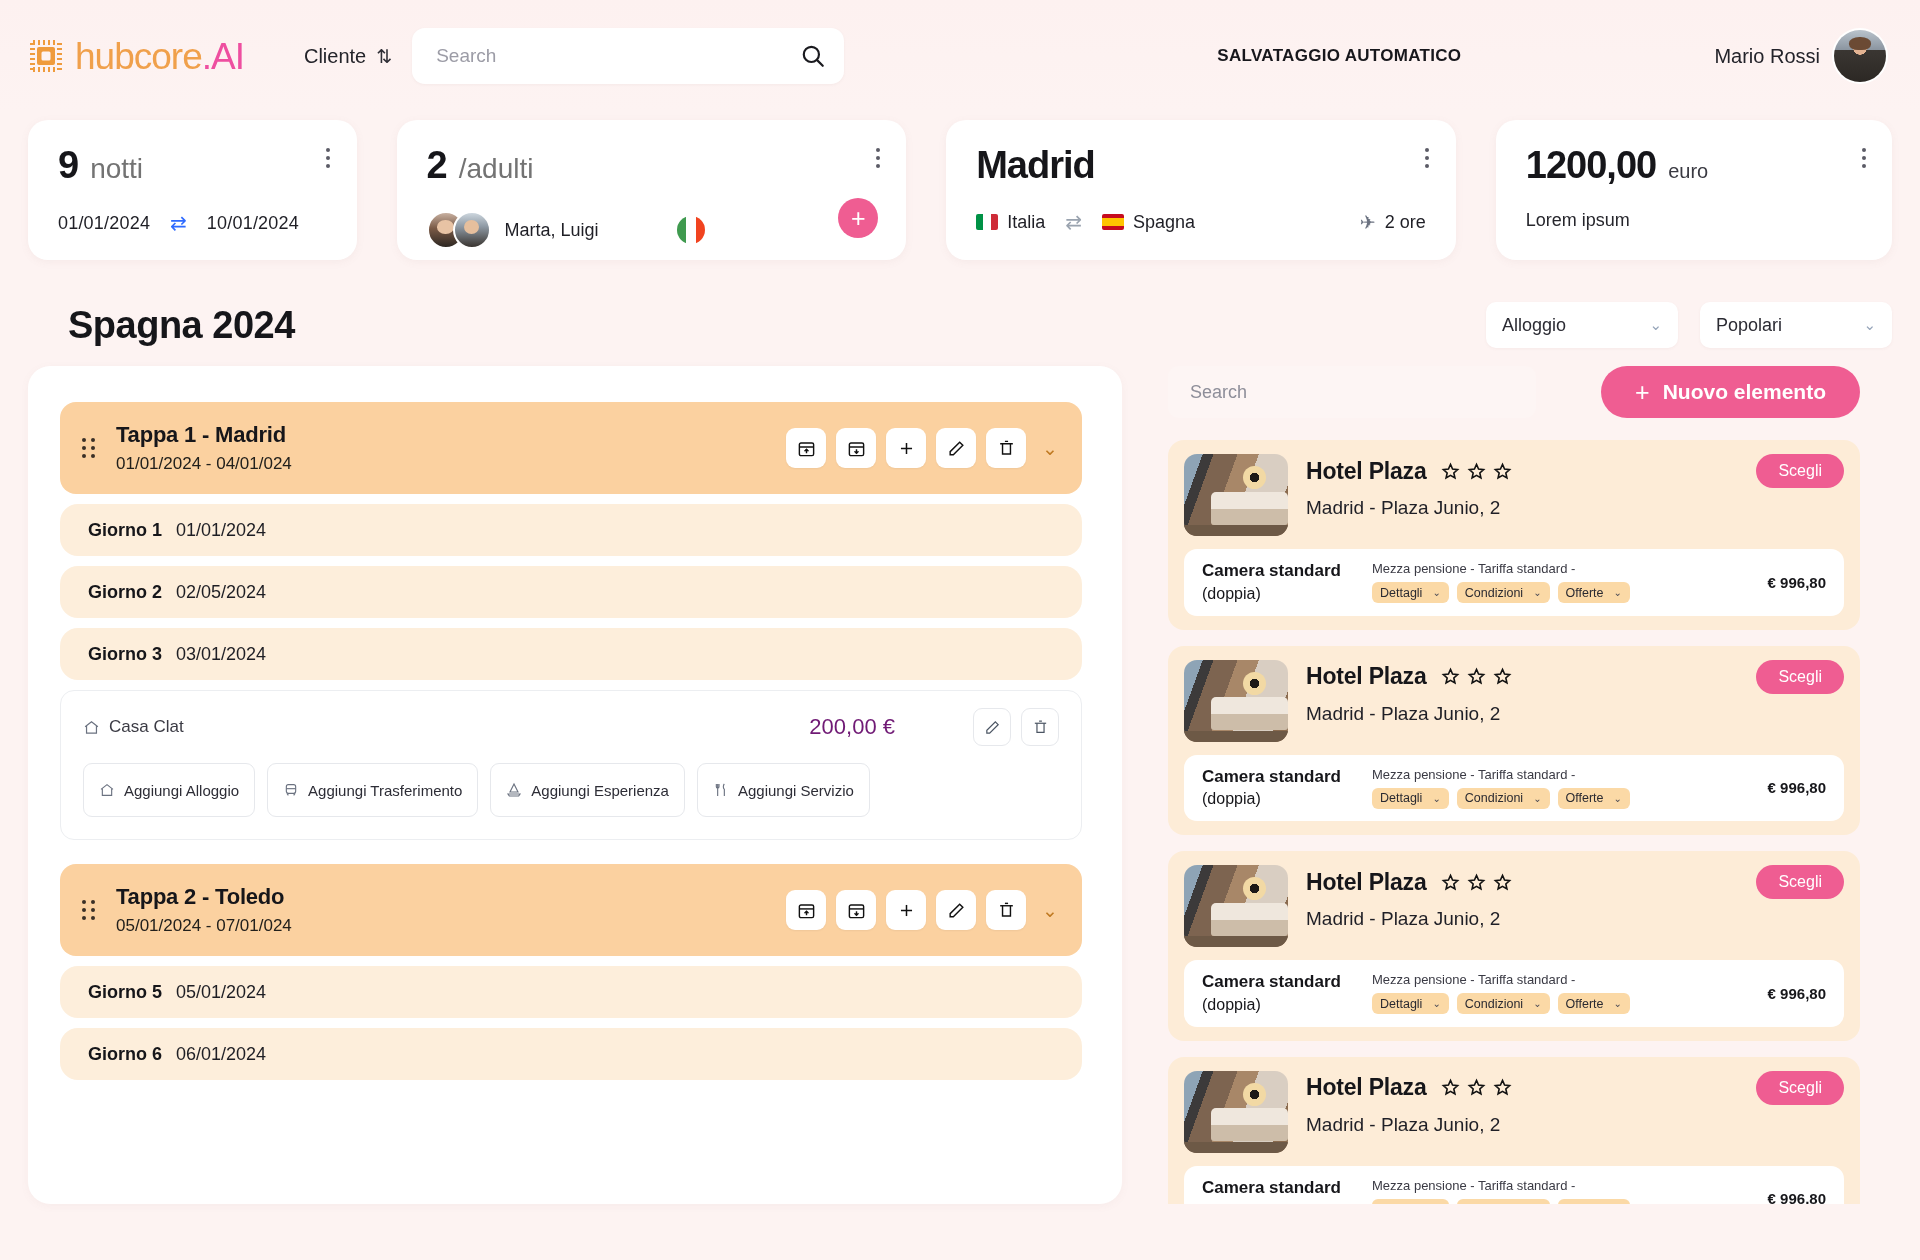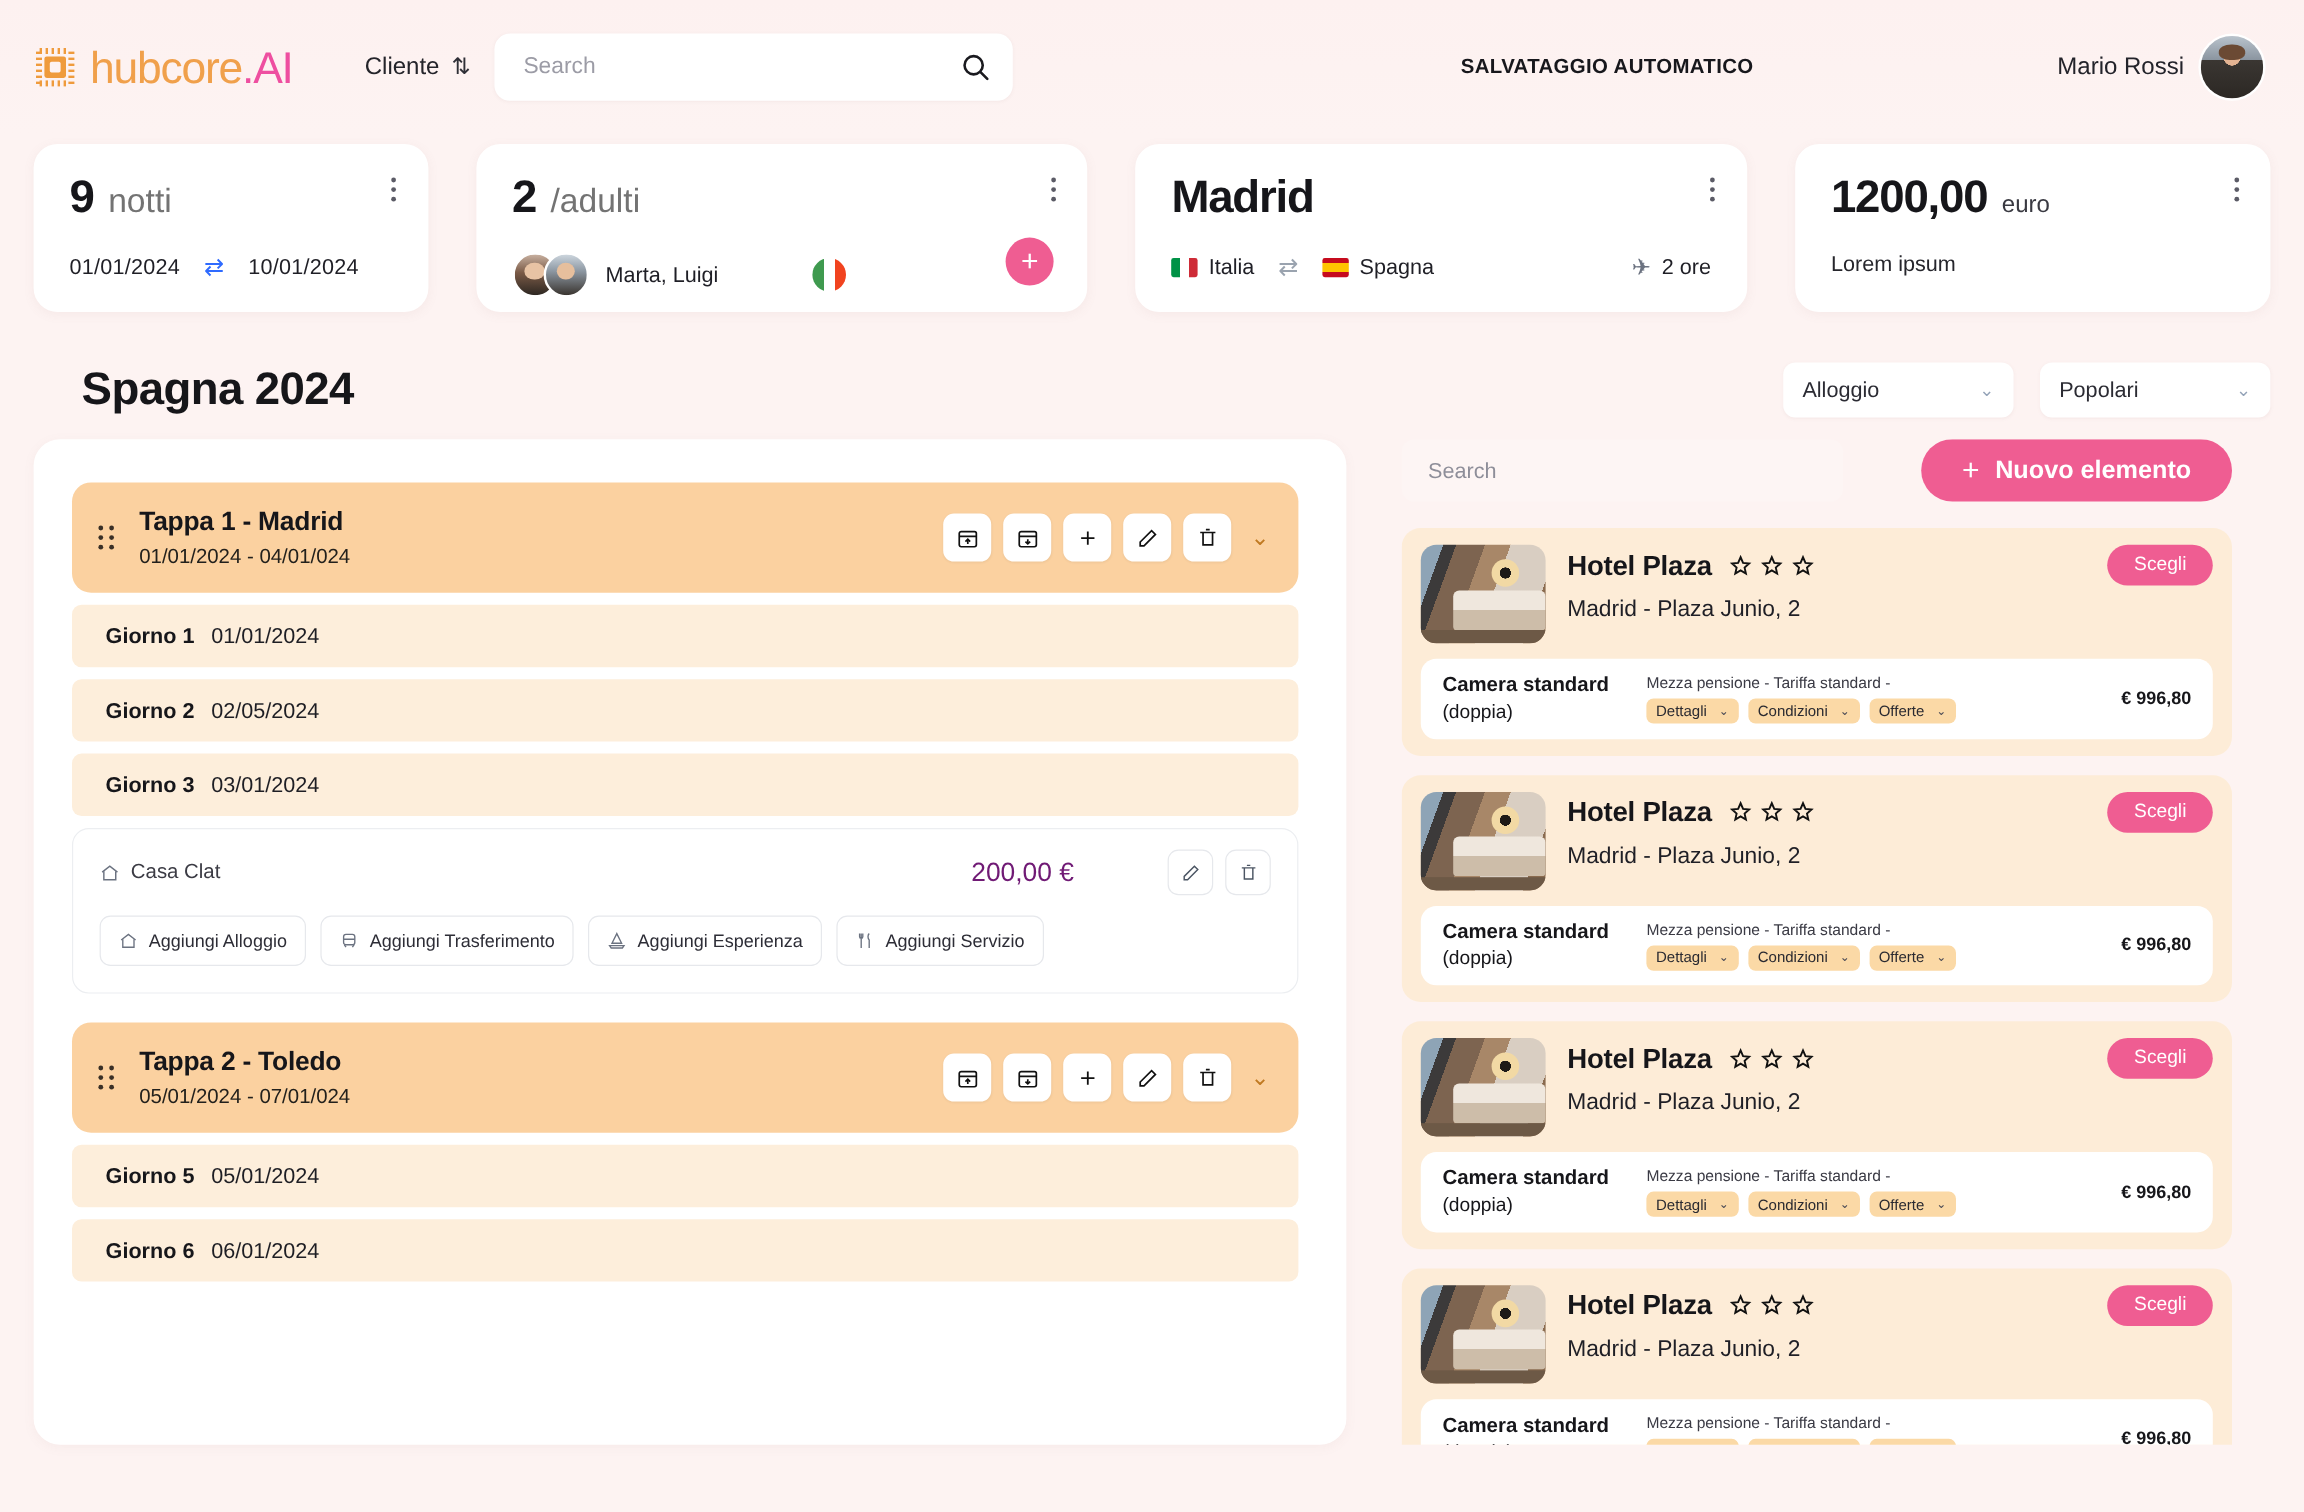--- a/index.html
+++ b/index.html
@@ -154,42 +154,42 @@
   .ibtn {
     width: 40px; height: 40px; background: #fff; border: 0; border-radius: 9px;
     display: flex; align-items: center; justify-content: center; cursor: pointer;
     box-shadow: 0 1px 2px rgba(0,0,0,.05);
   }
   .ibtn svg { width: 19px; height: 19px; }
   .chev-down-o { color: #c07a22; font-size: 19px; margin-left: 6px; cursor:pointer; }
 
   
   .giorno {
-    background: #fdeedb; border-radius: 8px; height: 52px;
+    background: #fdeedb; border-radius: 18px; height: 52px;
     display: flex; align-items: center; padding: 0 28px; margin-bottom: 10px;
   }
   .giorno b { font-size: 18px; font-weight: 700; }
   .giorno span { font-size: 18px; margin-left: 14px; color: #1e1e24; }
 
   
   .detail {
     border: 1px solid #eceef1; border-radius: 14px; margin-top: 2px;
     padding: 0 22px 22px 22px;
   }
   .detail-row { display: flex; align-items: center; height: 72px; }
   .dr-name { font-size: 17px; color: #3b3b44; display: flex; align-items: center; gap: 9px; }
   .dr-price { margin-left: auto; font-size: 22px; color: #701a75; }
   .dr-btns { margin-left: 78px; display: flex; gap: 10px; }
   .obtn {
     width: 38px; height: 38px; border: 1px solid #e6e8ec; border-radius: 9px; background: #fff;
     display: flex; align-items: center; justify-content: center; cursor: pointer; color: #4b5563;
   }
   .addrow { display: flex; gap: 12px; }
   .addbtn {
-    height: 42px; border: 1px solid #e6e8ec; border-radius: 9px; background: #fff;
+    height: 54px; border: 1px solid #e6e8ec; border-radius: 9px; background: #fff;
     display: flex; align-items: center; gap: 9px; padding: 0 15px;
     font-family: inherit; font-size: 15px; color: #2d2d36; cursor: pointer;
   }
   .addbtn svg { width: 16px; height: 16px; color: #6b7280; }
 
   
   .rp-head { display: flex; gap: 22px; align-items: center; margin-bottom: 22px; }
   .rp-search {
     width: 368px; height: 52px; background: #fdf5f4; border-radius: 11px;
     display: flex; align-items: center; padding: 0 22px;

